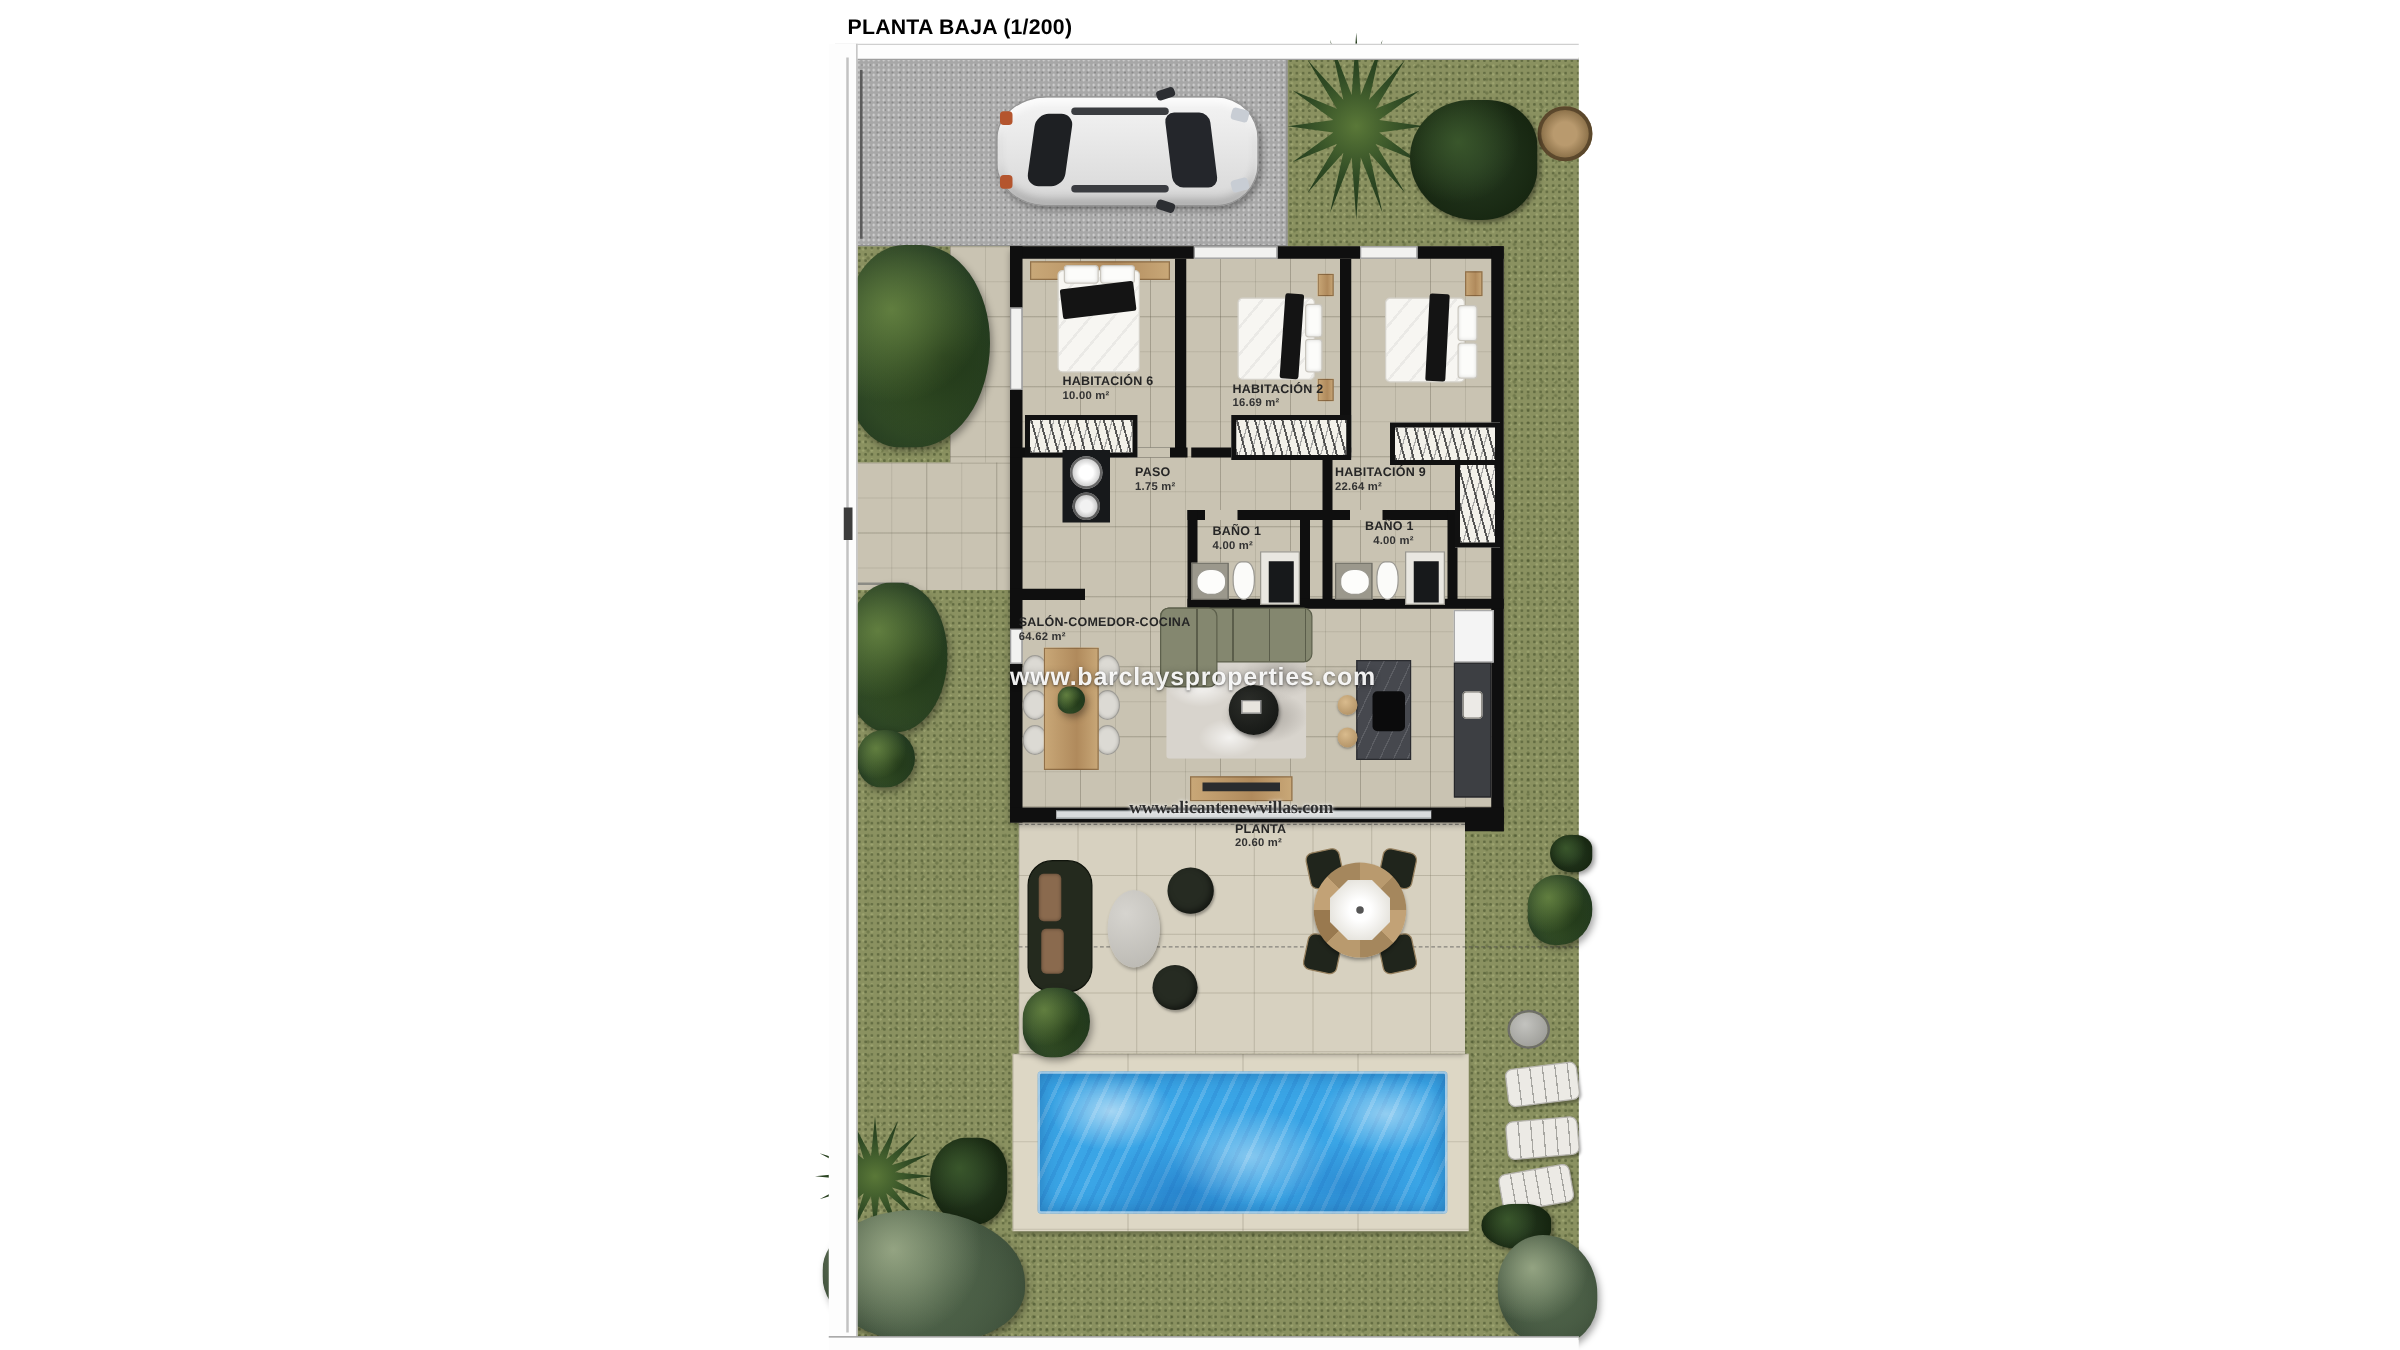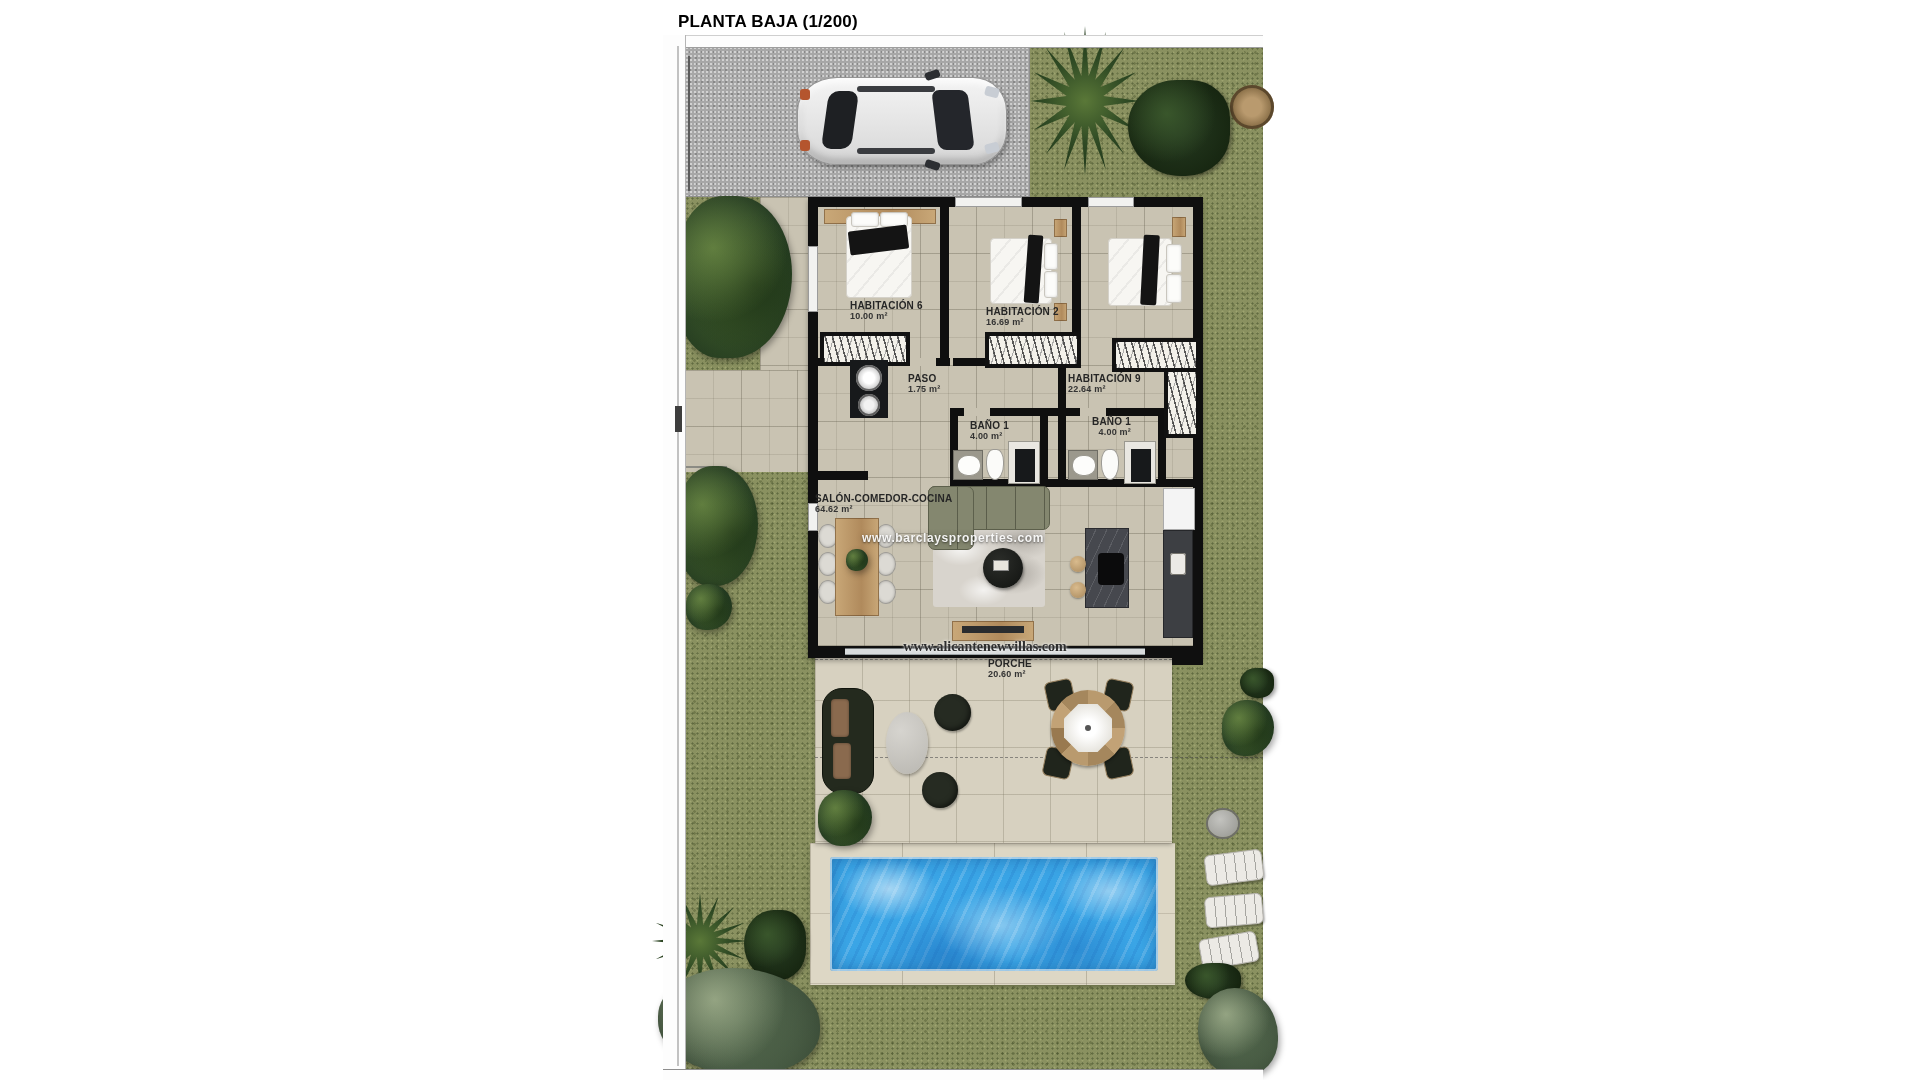--- a/index.html
+++ b/index.html
@@ -49,21 +49,21 @@
   .wall{background:#0f0f0f;}
   .win{background:#f2f2f0;box-shadow:inset 0 0 0 1px #9b9b9b;}
   .gap{background:#c9c3b2;}
   .glaz{background:#d9dcdd;box-shadow:inset 0 1px 0 #6f7577, inset 0 -1px 0 #9aa0a2;}
   .dashv{border-left:1px dashed rgba(70,70,70,.55);}
   .dashh{border-top:1px dashed rgba(70,70,70,.55);}
   
   .lbl{color:#262626;font-size:10px;line-height:11px;font-weight:700;letter-spacing:.2px;white-space:nowrap;}
   .lbl .ar{display:block;font-size:9px;font-weight:700;color:#333;}
   .title{color:#000;font-size:17px;font-weight:700;letter-spacing:.2px;white-space:nowrap;}
-  .wm1{color:rgba(255,255,255,.93);font-size:12px;font-weight:700;letter-spacing:.6px;
+  .wm1{color:rgba(255,255,255,.93);font-size:20px;font-weight:700;letter-spacing:.6px;
        text-shadow:0 1px 2px rgba(0,0,0,.5),0 0 6px rgba(0,0,0,.25);text-align:center;white-space:nowrap;}
   .wm2{font-family:"Liberation Serif", serif;color:#2e2e2e;font-size:14px;font-weight:700;
        text-shadow:0 0 2px rgba(255,255,255,.95),0 0 4px rgba(255,255,255,.7);text-align:center;white-space:nowrap;}
   
   .tree{border-radius:48% 52% 55% 45%;
     background:
       radial-gradient(circle at 32% 32%, rgba(110,140,70,.8), transparent 55%),
       radial-gradient(circle at 68% 55%, rgba(30,52,22,.9), transparent 60%),
       radial-gradient(circle at 50% 75%, rgba(55,82,38,.9), transparent 62%),
       radial-gradient(circle, #3c5a2e 0%, #203620 78%, rgba(22,38,20,.85) 100%);
@@ -292,21 +292,21 @@
   </div>
   <div class="abs lbl" style="left:1092px;top:416px;text-align:right;">
     <span>BAÑO 1</span>
     <span class="ar">4.00 m²</span>
   </div>
   <div class="abs lbl" style="left:815px;top:493px;">
     <span>SALÓN-COMEDOR-COCINA</span>
     <span class="ar">64.62 m²</span>
   </div>
   <div class="abs lbl" style="left:988px;top:658px;">
-    <span>PORCHE</span>
+    <span>PLANTA</span>
     <span class="ar">20.60 m²</span>
   </div>
 
   <div class="abs" style="left:1208px;top:810px;width:30px;height:27px;border-radius:50%;background:radial-gradient(circle at 40% 35%,#c3c3bf,#94948f);box-shadow:0 0 0 2px #6e6e68;"></div>
   <div class="abs lounger" style="left:1205px;top:852px;width:56px;height:29px;transform:rotate(-7deg);"></div>
   <div class="abs lounger" style="left:1205px;top:895px;width:56px;height:29px;transform:rotate(-5deg);"></div>
   <div class="abs lounger" style="left:1200px;top:935px;width:56px;height:29px;transform:rotate(-10deg);"></div>
   <div class="abs" style="left:1230px;top:85px;width:44px;height:44px;border-radius:50%;background:radial-gradient(circle,#b99a6e 30%,#8f744c 60%,#6e5838 100%);box-shadow:inset 0 0 0 3px rgba(60,45,25,.6);"></div>
 
   <div class="abs tree" style="left:676px;top:196px;width:116px;height:162px;border-radius:46% 54% 58% 42%;"></div>

